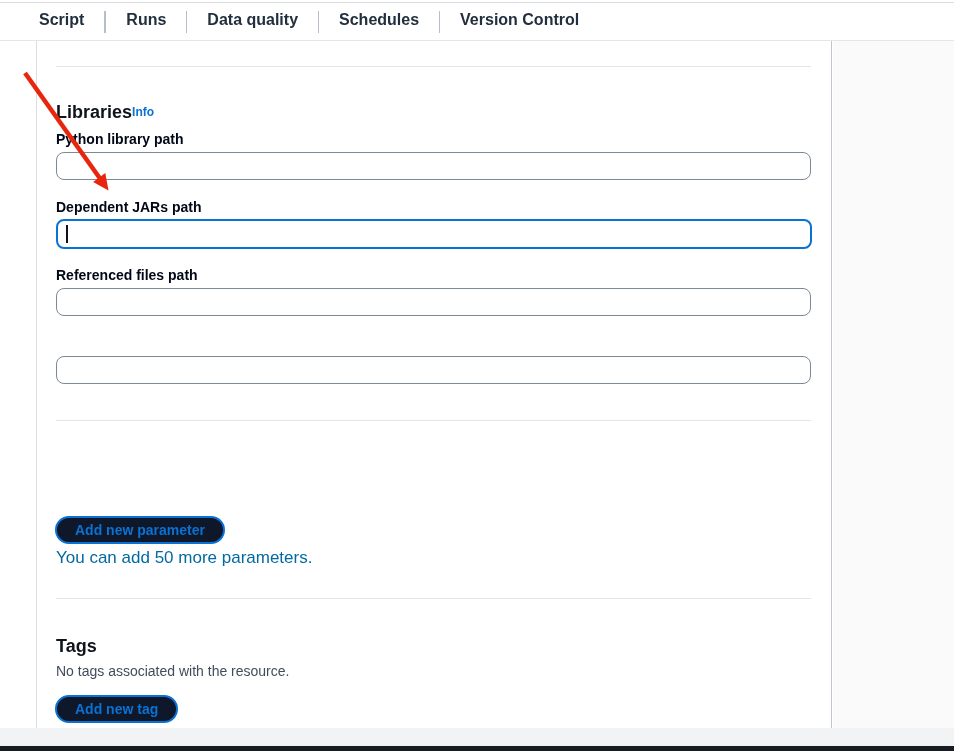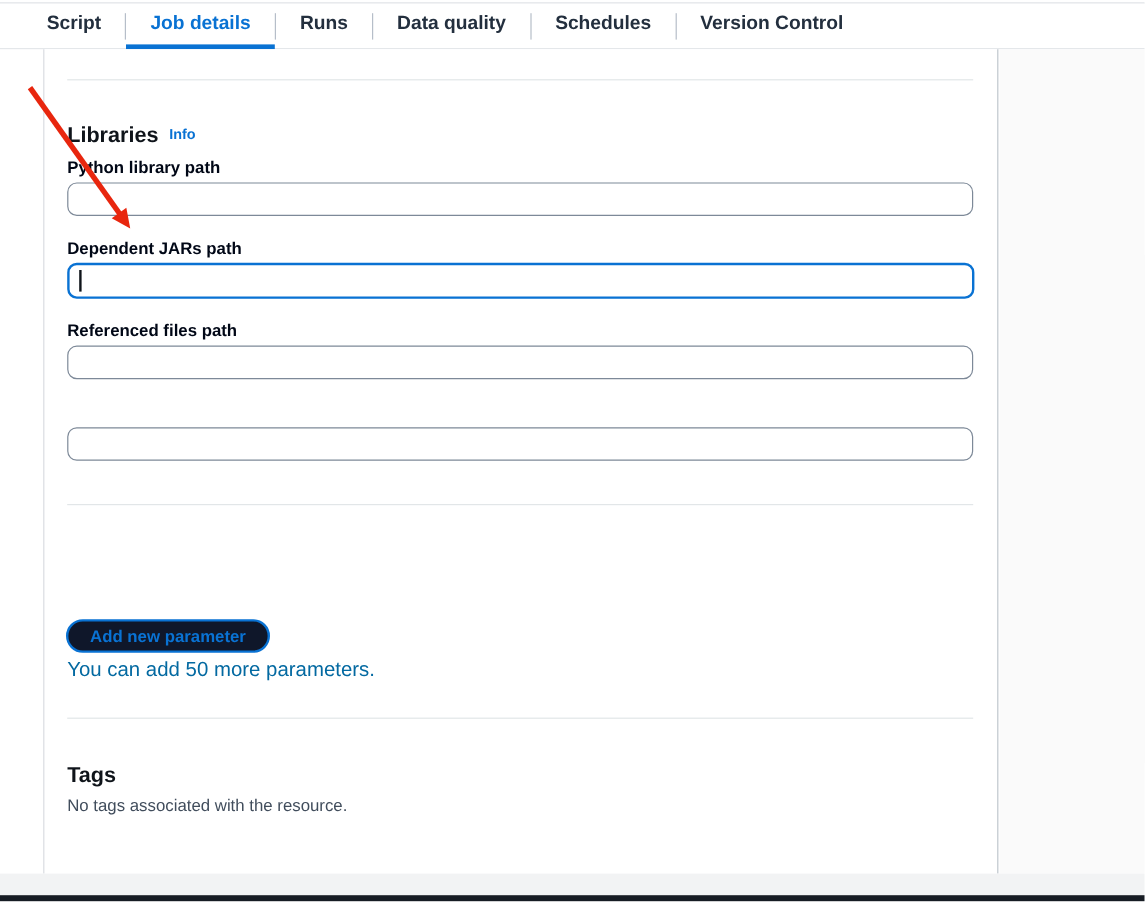--- a/index.html
+++ b/index.html
@@ -49,21 +49,21 @@
   .divider {
     position: absolute; left: 19px; width: 755px; height: 1px;
     background: #e2e6e8;
   }
   .h2 {
     position: absolute; left: 19px;
     font-size: 18px; font-weight: 700; color: #0f141a; line-height: 24px;
   }
   .info-link {
     font-size: 12px; font-weight: 700; color: #0972d3;
-    margin-left: 9px; vertical-align: 2px; cursor: pointer;
+    vertical-align: 2px; cursor: pointer;
   }
   .field-label {
     position: absolute; left: 19px;
     font-size: 14px; font-weight: 700; color: #000716; line-height: 20px;
   }
   .text-input {
     position: absolute; left: 19px; width: 755px; height: 28px;
     border: 1px solid #7d8998; border-radius: 8px; background: #ffffff;
     font-size: 14px; color: #0f141a; padding: 0 10px;
     font-family: "Liberation Sans", "DejaVu Sans", sans-serif;
@@ -124,21 +124,20 @@
 </head>
 <body>
 
 <div class="screen">
 
   <div class="top-line"></div>
 
   <nav class="tabbar">
     <div class="tab">Script</div>
     <div class="tab-sep"></div>
-    <div class="tab active">Job details</div>
     <div class="tab-sep"></div>
     <div class="tab">Runs</div>
     <div class="tab-sep"></div>
     <div class="tab">Data quality</div>
     <div class="tab-sep"></div>
     <div class="tab">Schedules</div>
     <div class="tab-sep"></div>
     <div class="tab">Version Control</div>
   </nav>
 
@@ -168,20 +167,21 @@
     <button class="pill-btn" style="top:475px">Add new parameter</button>
 
     <div class="helper-text" style="top:509px">You can add 50 more parameters.</div>
 
     <div class="divider" style="top:557px"></div>
 
     <h2 class="h2" style="top:593px">Tags</h2>
 
     <div class="body-text" style="top:620px">No tags associated with the resource.</div>
 
+    <button class="pill-btn" style="top:654px">Add new tag</button>
 
   </section>
 
   <div class="right-gutter"></div>
 
   <div class="bottom-strip"></div>
   <div class="bottom-bar"></div>
 
   <svg class="arrow-overlay" viewBox="0 0 954 753">
     <line x1="25" y1="73" x2="100" y2="178.5" stroke="#e8260e" stroke-width="4.5"></line>

